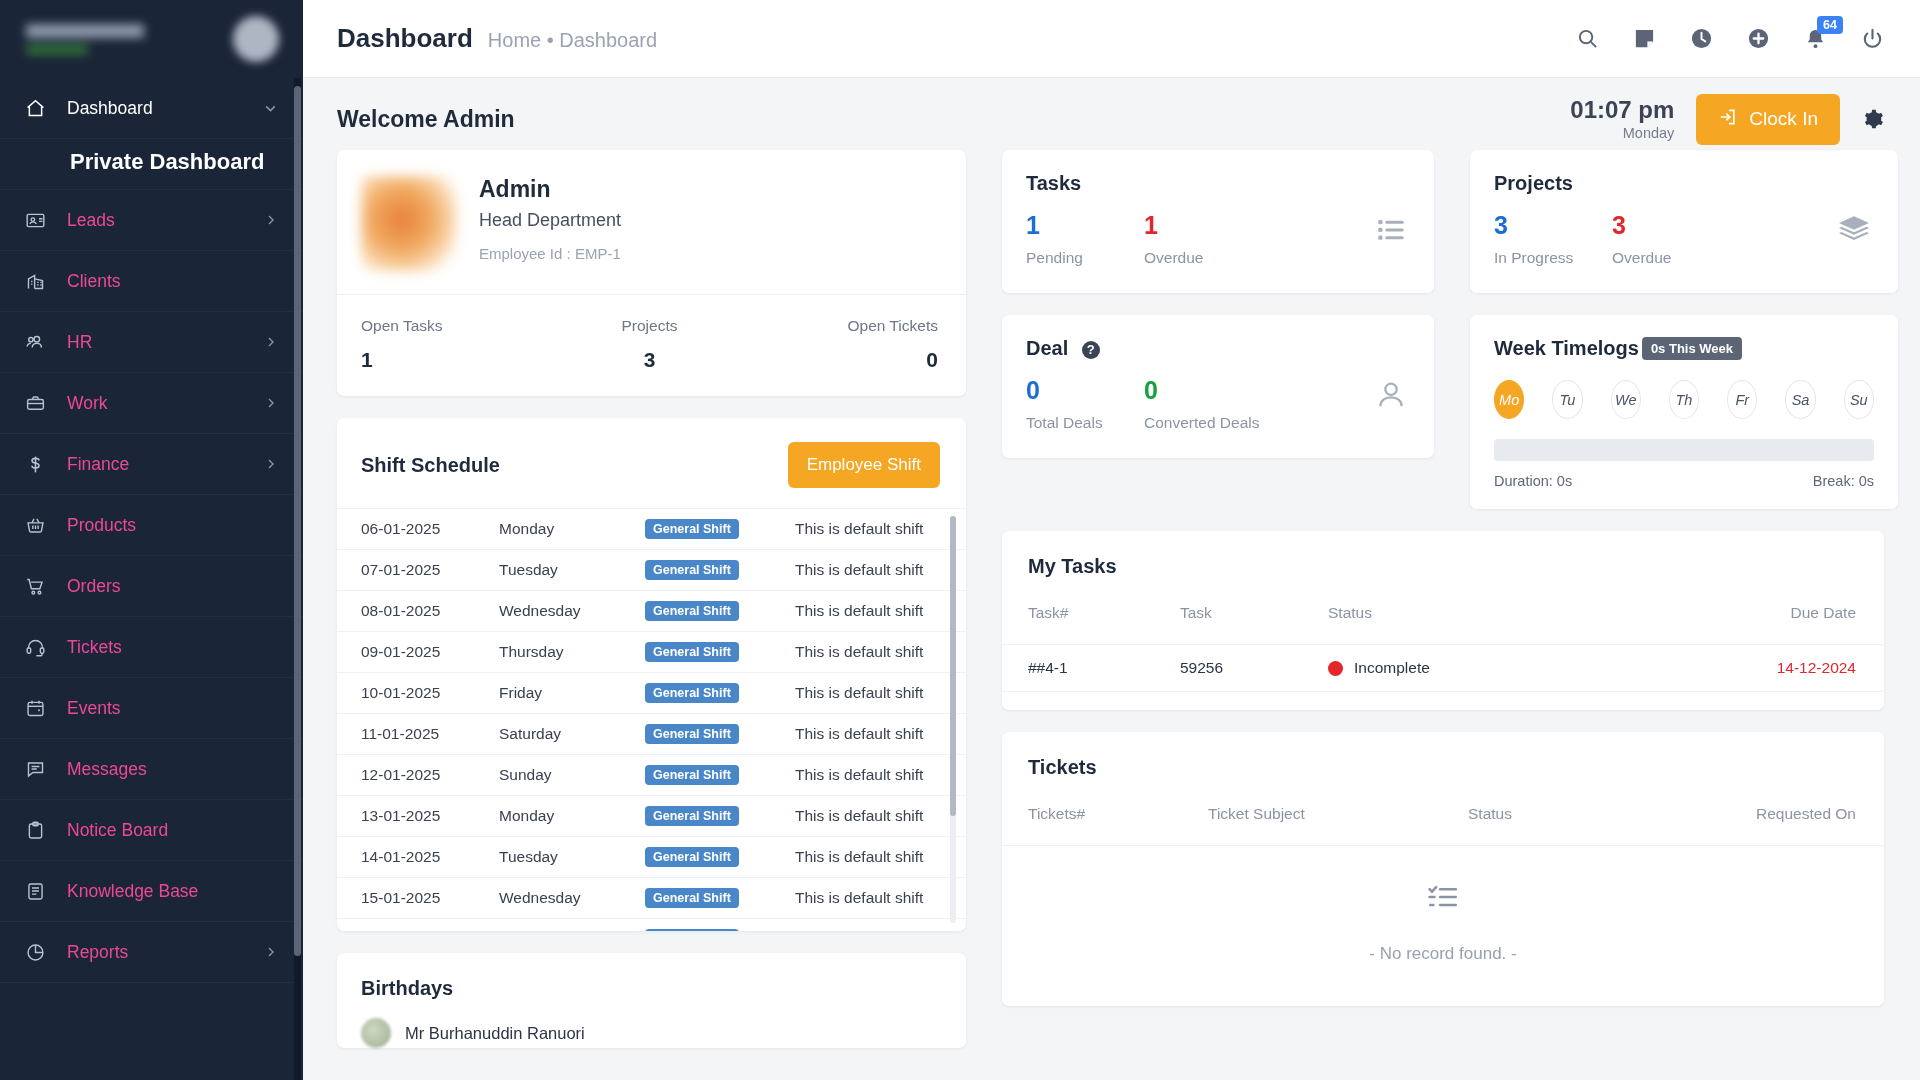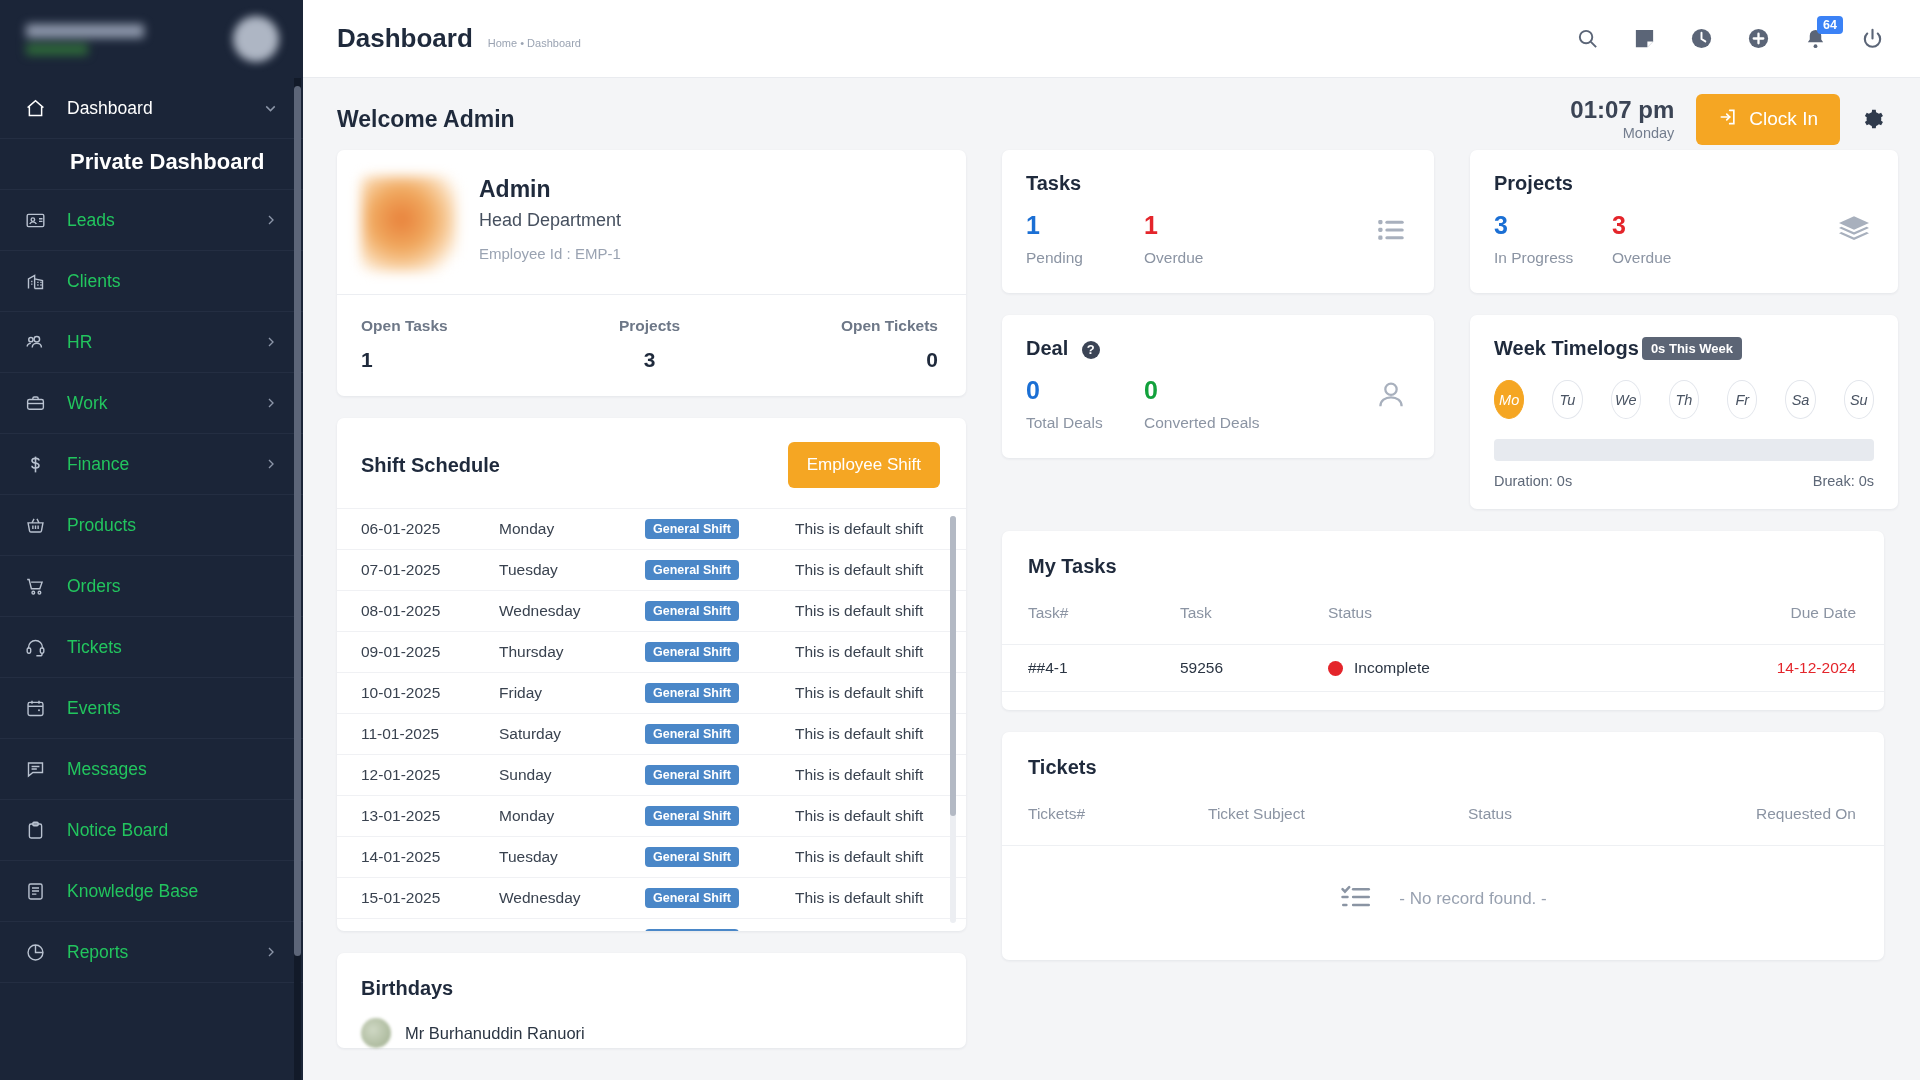--- a/index.html
+++ b/index.html
@@ -29,21 +29,21 @@
   .brand-line2 { width: 62px; height: 11px; background: #2f6b3a; border-radius: 2px; }
   .brand-avatar {
     width: 46px; height: 46px; border-radius: 50%;
     background: #aeb6c4; filter: blur(4px);
   }
 
   .sidebar-scroll { flex: 1; overflow: hidden; }
   .nav-item {
     display: flex; align-items: center;
     height: 61px; padding: 0 24px 0 22px;
-    color: #22c55e; font-size: 17.5px;
+    color: #ec4899; font-size: 17.5px;
     border-bottom: 1px solid #242e42;
     cursor: pointer;
   }
   .nav-item .nv-ico {
     width: 26px; flex: 0 0 26px; margin-right: 19px;
     display: flex; align-items: center; justify-content: center;
     color: #b9c2d0;
   }
   .nav-item .nv-label { flex: 1; }
   .nav-item .nv-arrow { color: #8c96a8; display: flex; align-items: center; }
@@ -78,21 +78,21 @@
   .main { flex: 1; display: flex; flex-direction: column; min-width: 0; }
 
   .topbar {
     height: 78px; flex: 0 0 78px; background: #ffffff;
     display: flex; align-items: center; justify-content: space-between;
     padding: 0 36px 0 34px;
     border-bottom: 1px solid #e9ebef;
   }
   .topbar-left { display: flex; align-items: baseline; gap: 15px; }
   .page-title { font-size: 26px; font-weight: bold; color: #1f2a3c; }
-  .breadcrumb { font-size: 11px; color: #9aa3b2; }
+  .breadcrumb { font-size: 20px; color: #9aa3b2; }
   .topbar-right { display: flex; align-items: center; gap: 34px; }
   .tb-icon { position: relative; color: #5b6577; cursor: pointer; display: flex; }
   .tb-badge {
     position: absolute; top: -11px; left: 13px;
     background: #3b82f6; color: #ffffff;
     font-size: 12.5px; font-weight: bold;
     border-radius: 4px; padding: 2px 6px; line-height: 1.15;
   }
 
   .content { flex: 1; overflow: hidden; padding: 0 36px 0 34px; }
@@ -137,21 +137,21 @@
   .profile-name { font-size: 23px; font-weight: bold; color: #1f2a3c; }
   .profile-dept { font-size: 18px; color: #46505f; margin-top: 7px; }
   .profile-empid { font-size: 15px; color: #9aa3b2; margin-top: 14px; }
   .profile-stats {
     display: flex; border-top: 1px solid #eceef2;
     padding: 22px 28px 24px 24px;
   }
   .pstat { flex: 1; }
   .pstat:nth-child(2) { text-align: center; }
   .pstat:nth-child(3) { text-align: right; }
-  .pstat-label { font-size: 15.5px; color: #6d7787; font-weight: bold; }
+  .pstat-label { font-size: 15.5px; color: #6d7787; }
   .pstat-value { font-size: 21px; font-weight: bold; color: #1f2a3c; margin-top: 13px; }
 
   
   .stat-card { padding: 22px 26px 26px 24px; position: relative; }
   .stat-nums { display: flex; gap: 0; margin-top: 16px; }
   .stat-unit { width: 118px; }
   .stat-n { font-size: 25px; font-weight: bold; }
   .stat-l { font-size: 15.5px; color: #8b94a3; margin-top: 9px; }
   .stat-bgicon {
     position: absolute; right: 26px; top: 50%; transform: translateY(-24%);
@@ -242,21 +242,21 @@
   .c-status { flex: 1; display: flex; align-items: center; gap: 11px; }
   .c-due { text-align: right; width: 150px; flex: 0 0 150px; }
   .dot-red { width: 15px; height: 15px; border-radius: 50%; background: #e4252b; display: inline-block; }
   .due-red { color: #e4252b; }
 
   .c-tno { width: 180px; flex: 0 0 180px; }
   .c-tsub { width: 260px; flex: 0 0 260px; }
   .c-tstat { flex: 1; }
   .c-treq { text-align: right; width: 160px; flex: 0 0 160px; }
   .empty-state {
-    display: flex; flex-direction: row; align-items: center;
+    display: flex; flex-direction: column; align-items: center;
     justify-content: center; gap: 26px; padding: 34px 0 42px 0;
     border-top: 1px solid #eef0f3;
   }
   .empty-text { font-size: 17px; color: #98a1b0; }
   .empty-icon { color: #8a94a3; }
 
   .blue { color: #1b6fd4; }
   .red { color: #e4252b; }
   .green { color: #12a13c; }
 </style>

